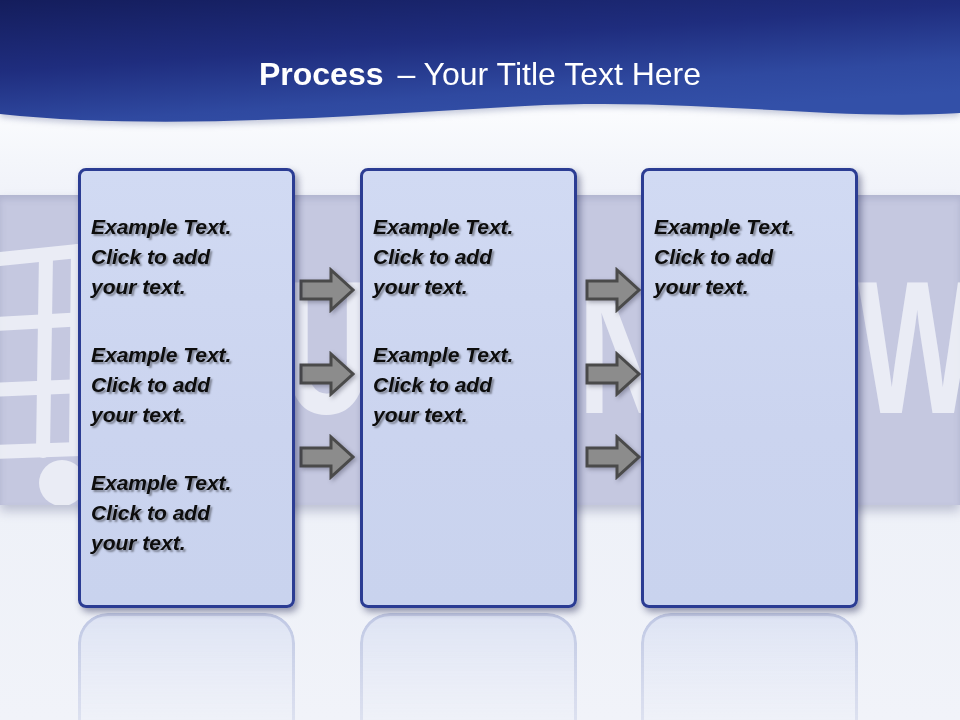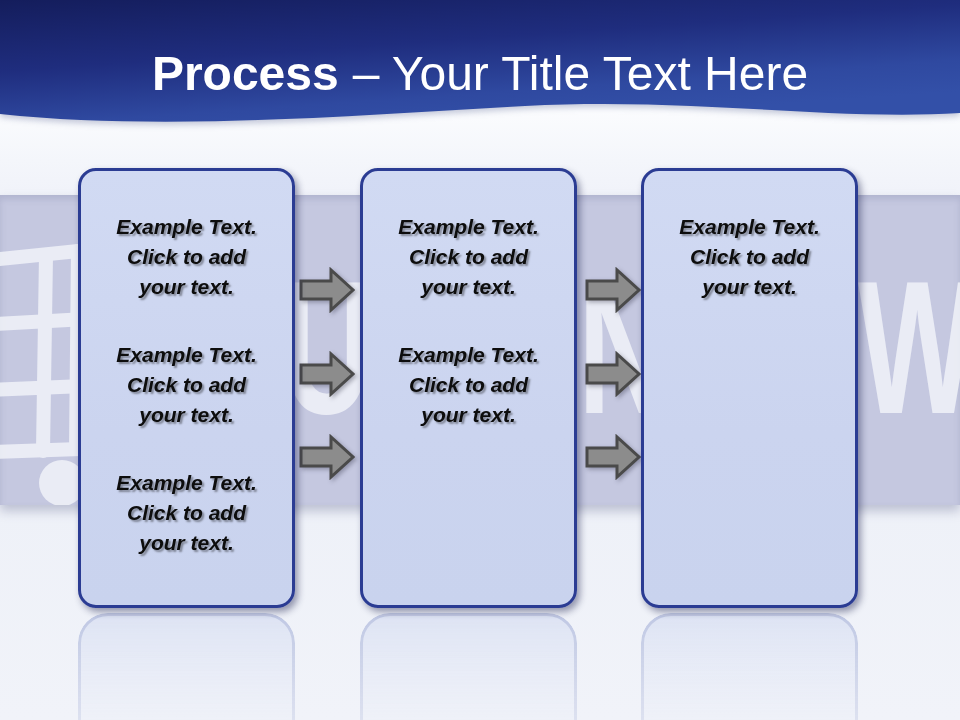--- a/index.html
+++ b/index.html
@@ -7,21 +7,21 @@
     position:relative; width:960px; height:720px; overflow:hidden;
     font-family:"Liberation Sans", sans-serif;
     background:linear-gradient(180deg,#fbfcfe 110px,#f4f6fb 160px,#eef0f8 220px,#eef1f8 500px,#f1f3f9 100%);
   }
 
   
   .header { position:absolute; left:0; top:0; width:960px; height:150px; z-index:6; }
   .header svg { display:block; filter:drop-shadow(0 3px 3px rgba(45,60,120,.28)); }
   .title {
     position:absolute; top:52px; left:0; width:100%; text-align:center;
-    color:#ffffff; font-size:48px; line-height:44px; z-index:7; white-space:nowrap;
+    color:#ffffff; font-size:32px; line-height:44px; z-index:7; white-space:nowrap;
   }
   .title .t-bold { font-weight:bold; }
   .title .t-rest { font-weight:normal; margin-left:14px; }
 
   
   .band {
     position:absolute; left:0; top:195px; width:960px; height:310px; z-index:1;
     background:#c5c8e0;
     box-shadow:0 6px 10px rgba(115,120,155,.40), inset 0 4px 6px rgba(125,130,165,.28);
   }
@@ -30,24 +30,24 @@
     font-weight:bold; font-size:190px; line-height:190px;
     color:#f3f5fa; opacity:.82;
     transform:scaleX(.66); transform-origin:0 0;
     user-select:none;
   }
   .cart { position:absolute; left:-30px; top:0; opacity:.82; }
 
   
   .pbox {
     position:absolute; top:168px; width:217px; height:440px; z-index:3;
-    box-sizing:border-box; border:3px solid #2b3c93; border-radius:18px;
+    box-sizing:border-box; border:3px solid #2b3c93; border-radius:8px;
     background:linear-gradient(180deg,#d1daf3 0%,#cbd4ef 60%,#c9d3ee 100%);
     box-shadow:3px 4px 7px rgba(30,35,80,.45);
-    padding:41px 10px 0 10px; text-align:center;
+    padding:41px 10px 0 10px; 
   }
   .pbox p {
     margin:0 0 38px 0;
     font-style:italic; font-weight:600; font-size:21px; line-height:30px;
     color:#0d0d0d; text-shadow:2px 2px 2px rgba(0,0,0,.38);
     white-space:pre-line;
   }
   .box1 { left:78px; }
   .box2 { left:360px; }
   .box3 { left:641px; }

